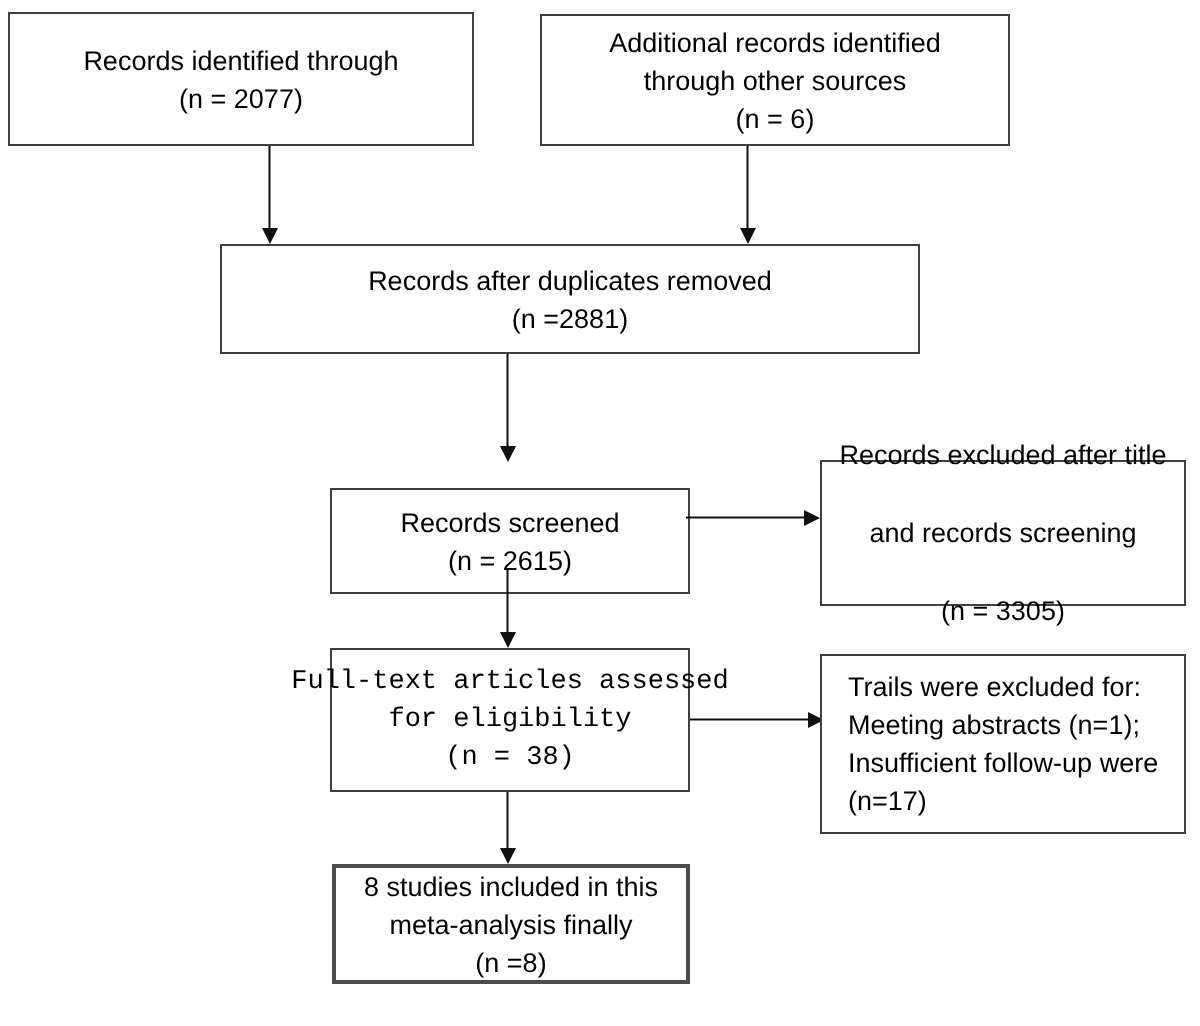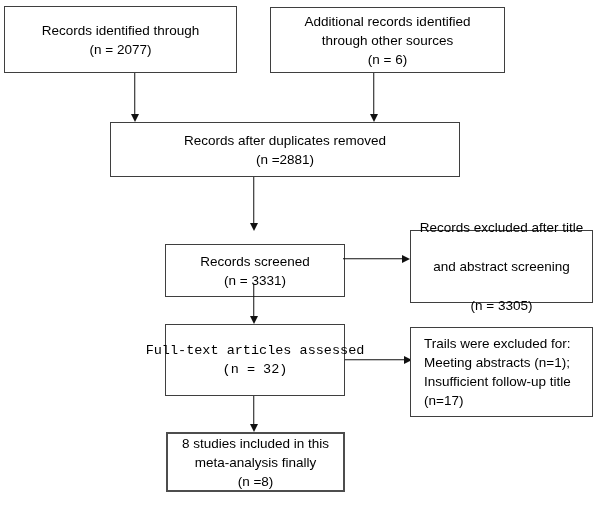--- a/index.html
+++ b/index.html
@@ -85,44 +85,45 @@
 
   <div class="box" style="left:110px; top:122px; width:350px; height:55px;">
     <div>Records after duplicates removed</div>
     <div>(n =2881)</div>
   </div>
 
   <div class="varrow" style="left:249px; top:177px; height:54px;"></div>
 
   <div class="box" style="left:165px; top:231px; width:180px; height:53px;margin-top:13px;">
     <div>Records screened</div>
-    <div>(n = 3331)</div>
+    <div>(n = 2615)</div>
   </div>
 
   <div class="harrow" style="left:343px; top:254px; width:67px;"></div>
 
   <div class="box" style="left:410px; top:230px; width:183px; height:73px;gap:20px;">
     <div>Records excluded after title</div>
-    <div>and abstract screening</div>
+    <div>and records screening</div>
     <div>(n = 3305)</div>
   </div>
 
   <div class="varrow" style="left:249px; top:284px; height:40px;"></div>
 
   <div class="box" style="left:165px; top:324px; width:180px; height:72px;font-family:Liberation Mono, monospace;">
     <div>Full-text articles assessed</div>
-    <div>(n = 32)</div>
+    <div>for eligibility</div>
+    <div>(n = 38)</div>
   </div>
 
   <div class="harrow" style="left:345px; top:355px; width:67px;"></div>
 
   <div class="box left-align" style="left:410px; top:327px; width:183px; height:90px;">
     <div>Trails were excluded for:</div>
     <div>Meeting abstracts (n=1);</div>
-    <div>Insufficient follow-up title</div>
+    <div>Insufficient follow-up were</div>
     <div>(n=17)</div>
   </div>
 
   <div class="varrow" style="left:249px; top:396px; height:36px;"></div>
 
   <div class="box thick" style="left:166px; top:432px; width:179px; height:60px;">
     <div>8 studies included in this</div>
     <div>meta-analysis finally</div>
     <div>(n =8)</div>
   </div>

